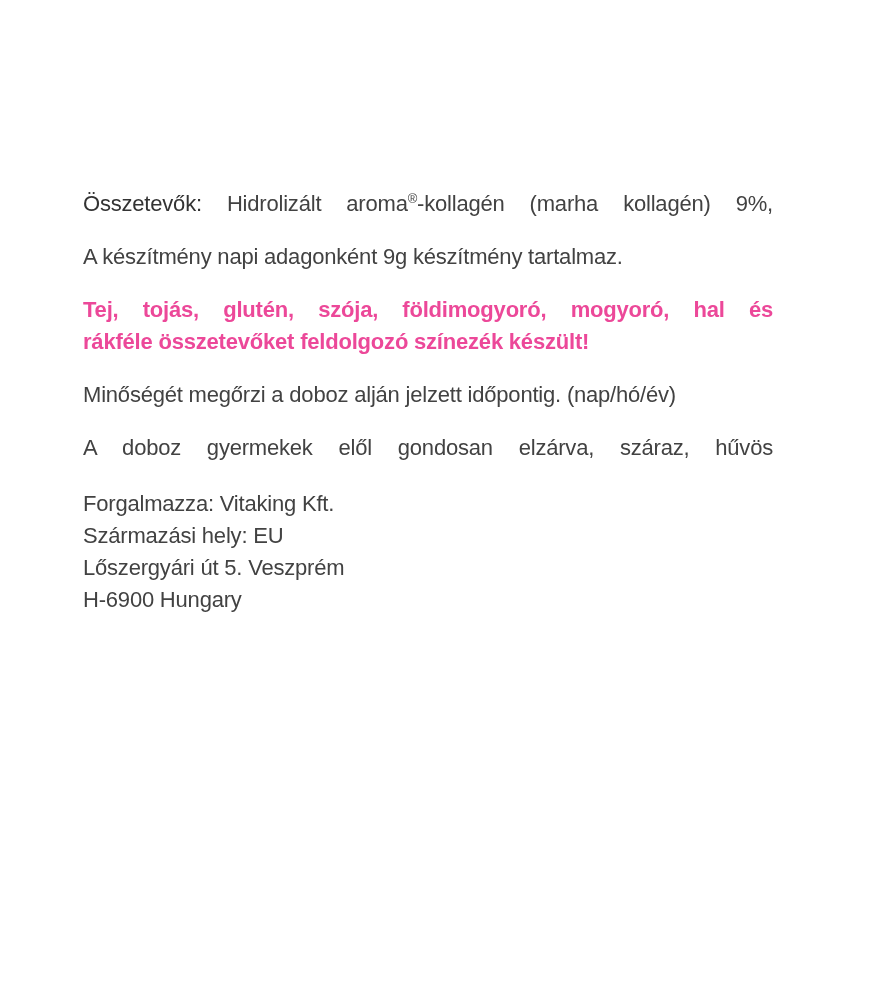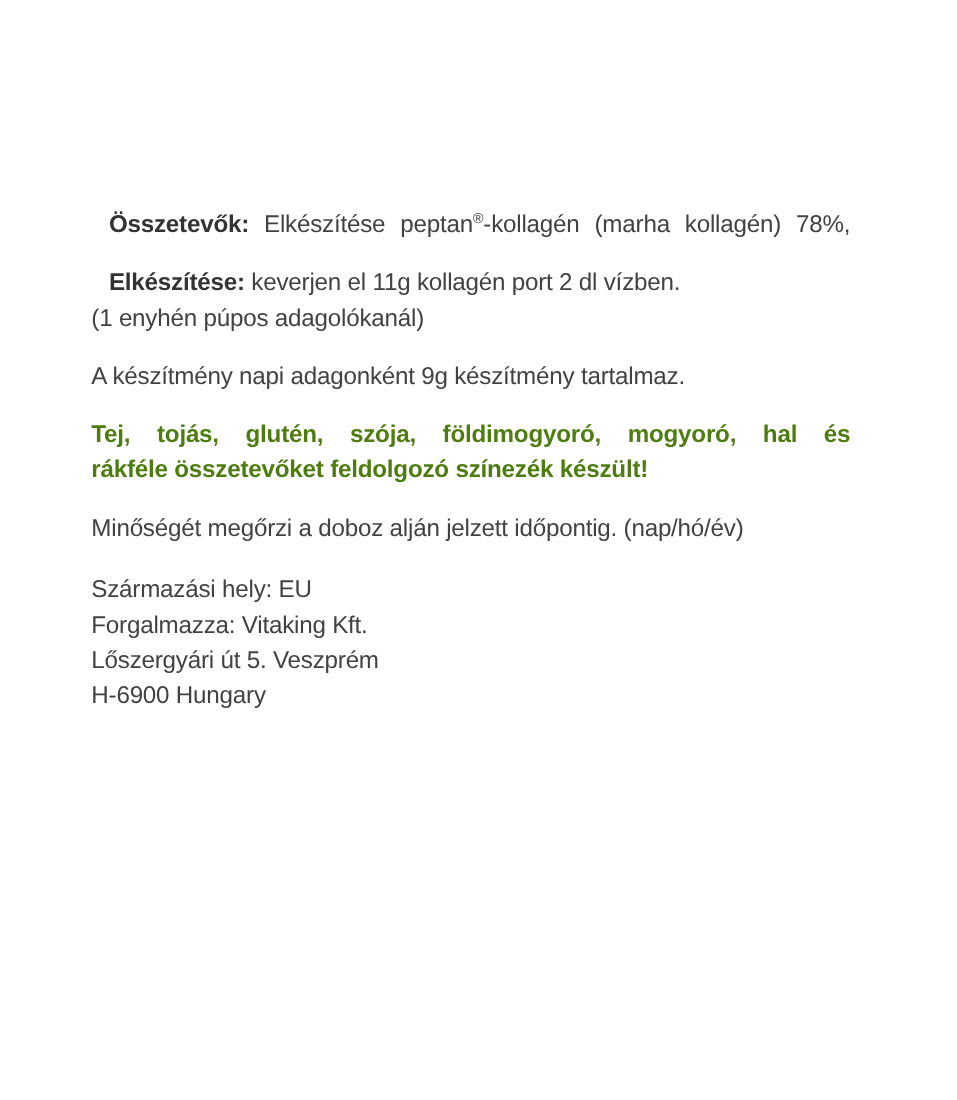--- a/index.html
+++ b/index.html
@@ -34,64 +34,60 @@
   .line {
     display: block;
     white-space: nowrap;
   }
   .line.just {
     white-space: normal;
     text-align: justify;
     text-align-last: justify;
   }
   .bold, b {
-    font-weight: bold;
+    font-weight: normal;
     color: #333333;
-    margin-left: 16px;
   }
   .allergen {
     font-weight: bold;
-    color: #4d7c0f;
+    color: #ec4899;
   }
   sup {
     font-size: 13px;
     line-height: 0;
     vertical-align: super;
   }
 </style>
 </head>
 <body>
 
 <div class="label">
 
   <p class="para">
-    <span class="line just"><b>Összetevők:</b> <span>Elkészítése peptan</span><sup>®</sup><span>-kollagén (marha kollagén) 78%,</span></span>
+    <span class="line just"><b>Összetevők:</b> <span>Hidrolizált aroma</span><sup>®</sup><span>-kollagén (marha kollagén) 9%,</span></span>
   </p>
 
-  <p class="para">
-    <span class="line"><b>Elkészítése:</b> <span>keverjen el 11g kollagén port 2 dl vízben.</span></span>
-    <span class="line">(1 enyhén púpos adagolókanál)</span>
-  </p>
 
   <p class="para">
     <span class="line">A készítmény napi adagonként 9g készítmény tartalmaz.</span>
   </p>
 
   <p class="para allergen">
     <span class="line just">Tej, tojás, glutén, szója, földimogyoró, mogyoró, hal és</span>
     <span class="line">rákféle összetevőket feldolgozó színezék készült!</span>
   </p>
 
   <p class="para">
     <span class="line">Minőségét megőrzi a doboz alján jelzett időpontig. (nap/hó/év)</span>
   </p>
 
   <p class="para">
+    <span class="line just">A doboz gyermekek elől gondosan elzárva, száraz, hűvös</span>
   </p>
 
   <p class="para addr">
+    <span class="line">Forgalmazza: Vitaking Kft.</span>
     <span class="line">Származási hely: EU</span>
-    <span class="line">Forgalmazza: Vitaking Kft.</span>
     <span class="line">Lőszergyári út 5. Veszprém</span>
     <span class="line">H-6900 Hungary</span>
   </p>
 
 </div>
 
 </body></html>

